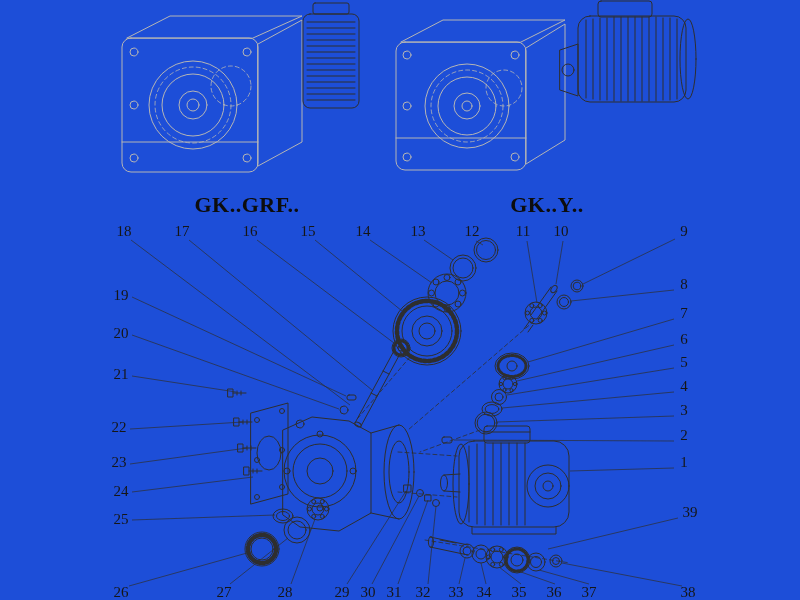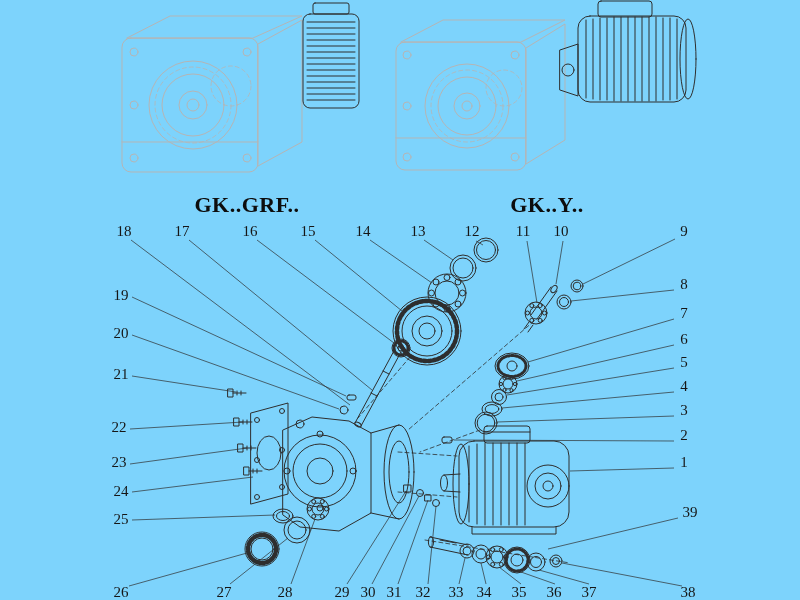--- a/index.html
+++ b/index.html
@@ -1,19 +1,19 @@
 <!DOCTYPE html>
 <html style="--ink: #2e2e2e; --faint: #b5b5b5;"><head>
 <meta charset="utf-8">
 <style>
   *{box-sizing:border-box}
   html,body{margin:0;padding:0}
   body{width:800px;height:600px;background:#ffffff;overflow:hidden;
        font-family:"Liberation Serif","DejaVu Serif",serif}
-  .page{position:relative;width:800px;height:600px;background:#7dd3fc}
+  .page{position:relative;width:800px;height:600px;background:#1d4ed8}
   svg{position:absolute;left:0;top:0;display:block}
 
   .faint-art{stroke:var(--faint,#b5b5b5);fill:none;stroke-width:1;stroke-linejoin:round;stroke-linecap:round}
   .dark-art{stroke:var(--ink,#2e2e2e);fill:none;stroke-width:1;stroke-linejoin:round;stroke-linecap:round}
   .dashed{stroke-dasharray:4 3;stroke-width:.8}
   .teeth{stroke-width:4.5;stroke-dasharray:2.6 2.2}
   .teeth-sm{stroke-width:3;stroke-dasharray:2 1.8}
   .leader{stroke:var(--ink,#2e2e2e);stroke-width:.7}
   .callout-num{font-family:"Liberation Serif","DejaVu Serif",serif;font-size:15px;fill:#161616}
   .variant-label{font-family:"Liberation Serif","DejaVu Serif",serif;font-size:22px;font-weight:700;

